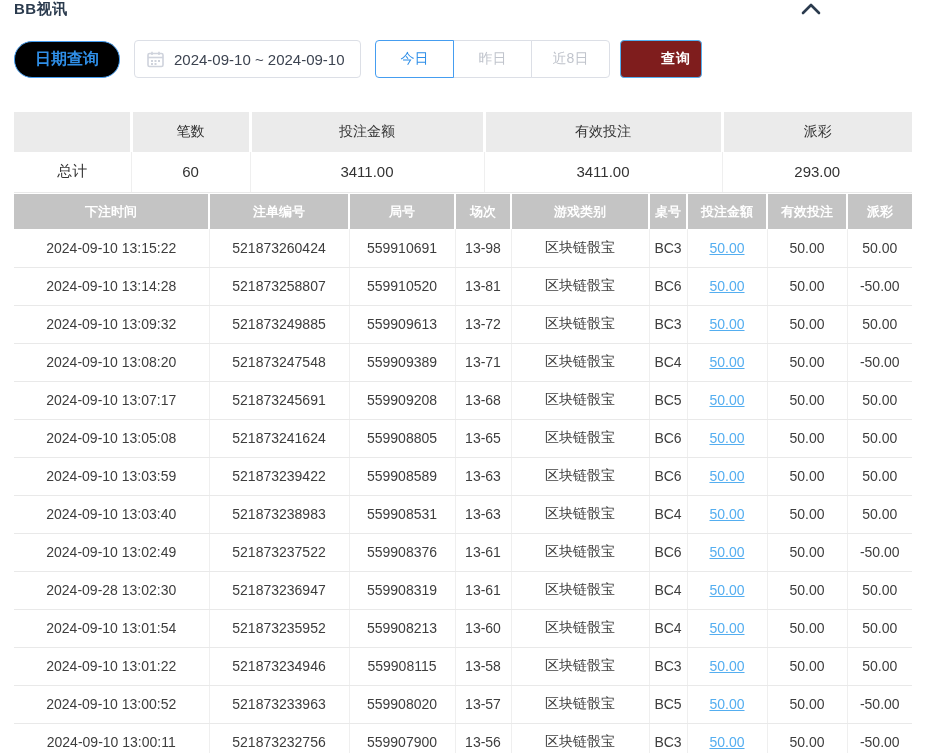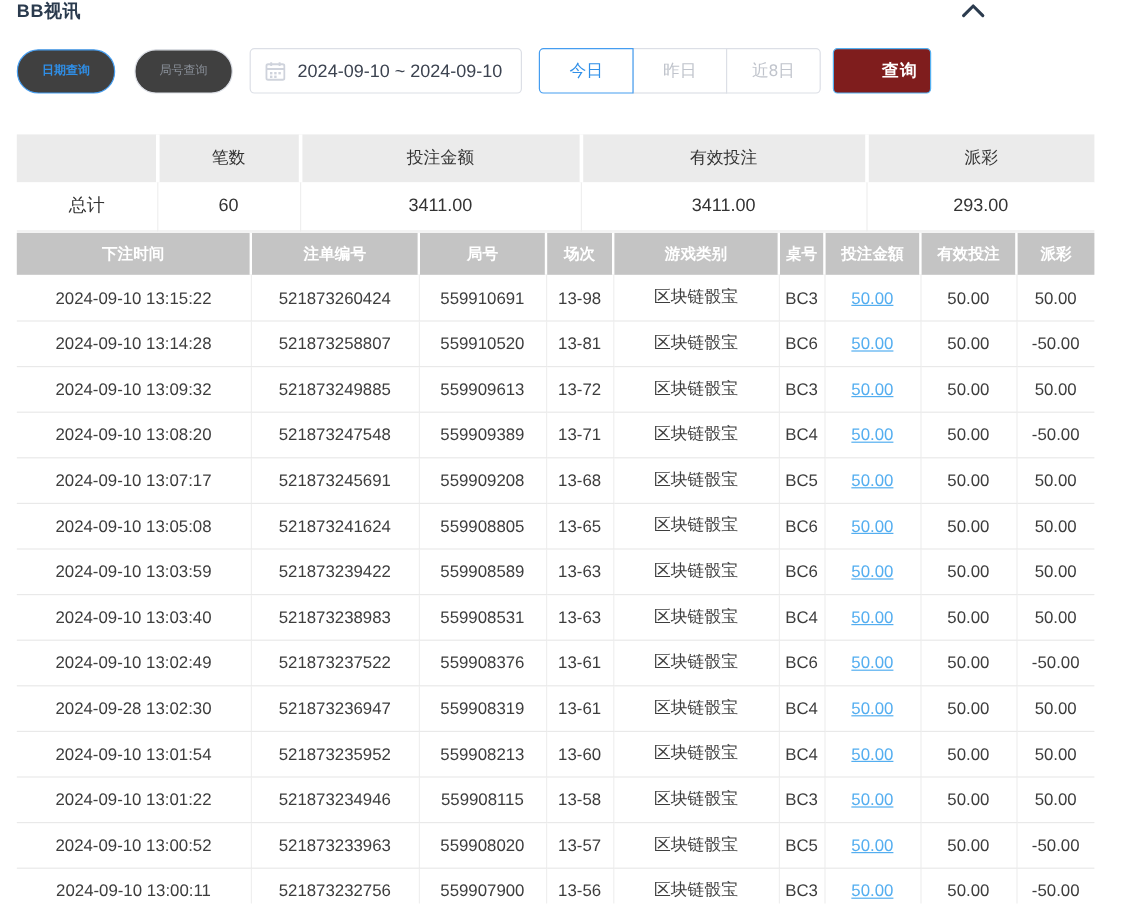--- a/index.html
+++ b/index.html
@@ -9,22 +9,22 @@
   .page { position: relative; width: 858px; height: 753px; }
 
   
   .panel-header { position: absolute; top: 0; left: 14px; right: 14px; height: 24px;
                   display: flex; justify-content: space-between; align-items: flex-start; }
   .panel-title { font-size: 15px; font-weight: 700; color: #2b3b4e; letter-spacing: .5px; }
   .collapse-btn { margin-right: 22px; margin-top: 2px; cursor: pointer; line-height: 0; }
 
   
   .filter-bar { position: absolute; top: 40px; left: 14px; height: 38px; display: flex; align-items: center; }
-  .pill-btn { height: 37px; padding: 0 20px; border-radius: 18px; background: #404040;
-              font-size: 10px; display: flex; align-items: center; cursor: pointer; }
+  .pill-btn { height: 37px; padding: 0 20px; border-radius: 18px; background: #000000;
+              font-size: 16px; display: flex; align-items: center; cursor: pointer; }
   .pill-btn.active { border: 1px solid #459df0; color: #2f8fe8; font-weight: 700; }
   .pill-btn.inactive { border: 1px solid #dcdfe6; color: #8a9099; margin-left: 16px; }
   .date-input { height: 38px; width: 227px; margin-left: 14px; border: 1px solid #dcdfe6; border-radius: 4px;
                 display: flex; align-items: center; padding: 0 12px; background: #fff; cursor: pointer; }
   .date-input .cal { line-height: 0; margin-right: 10px; }
   .date-input .val { font-size: 15px; color: #3c4350; }
   .btn-group { display: flex; margin-left: 14px; }
   .group-btn { height: 38px; width: 79px; background: #fff; border: 1px solid #dcdfe6; font-size: 14px;
                display: flex; align-items: center; justify-content: center; color: #c0c4cc; cursor: pointer; }
   .group-btn:first-child { border-radius: 4px 0 0 4px; }
@@ -67,21 +67,20 @@
       <span>
         <svg width="22" height="14" viewBox="0 0 22 14">
           <polyline points="3,11 11,3 19,11" fill="none" stroke="#2b3b4e" stroke-width="2.6" stroke-linecap="round" stroke-linejoin="round"></polyline>
         </svg>
       </span>
     </div>
   </div>
 
   <div class="filter-bar">
     <div class="pill-btn active">日期查询</div>
-    <div class="pill-btn inactive">局号查询</div>
     <div class="date-input">
       <span class="cal">
         <svg width="17" height="17" viewBox="0 0 17 17">
           <rect x="1" y="2.5" width="15" height="13" rx="1.5" fill="none" stroke="#cfd3dc" stroke-width="1.6"></rect>
           <line x1="1" y1="6.5" x2="16" y2="6.5" stroke="#cfd3dc" stroke-width="1.6"></line>
           <line x1="5" y1="0.8" x2="5" y2="4" stroke="#cfd3dc" stroke-width="1.6"></line>
           <line x1="12" y1="0.8" x2="12" y2="4" stroke="#cfd3dc" stroke-width="1.6"></line>
           <rect x="4" y="9" width="2" height="2" fill="#cfd3dc"></rect>
             <rect x="7.5" y="9" width="2" height="2" fill="#cfd3dc"></rect>
           <rect x="11" y="9" width="2" height="2" fill="#cfd3dc"></rect>

